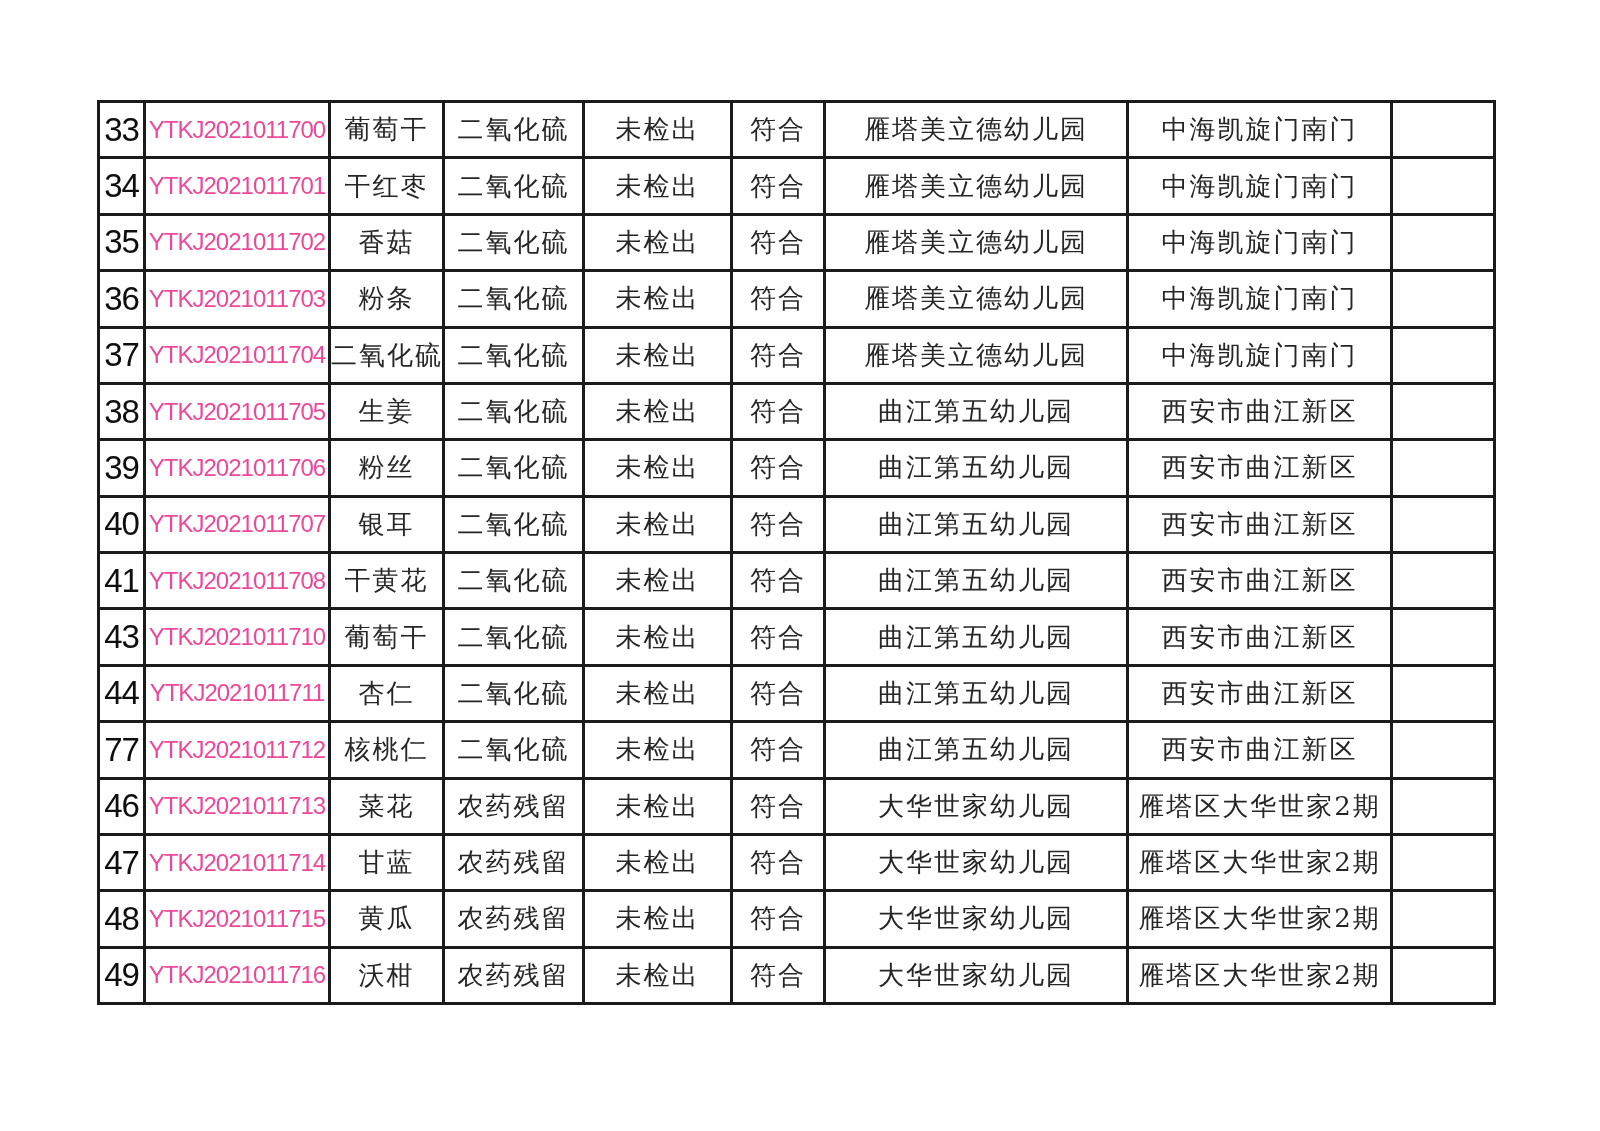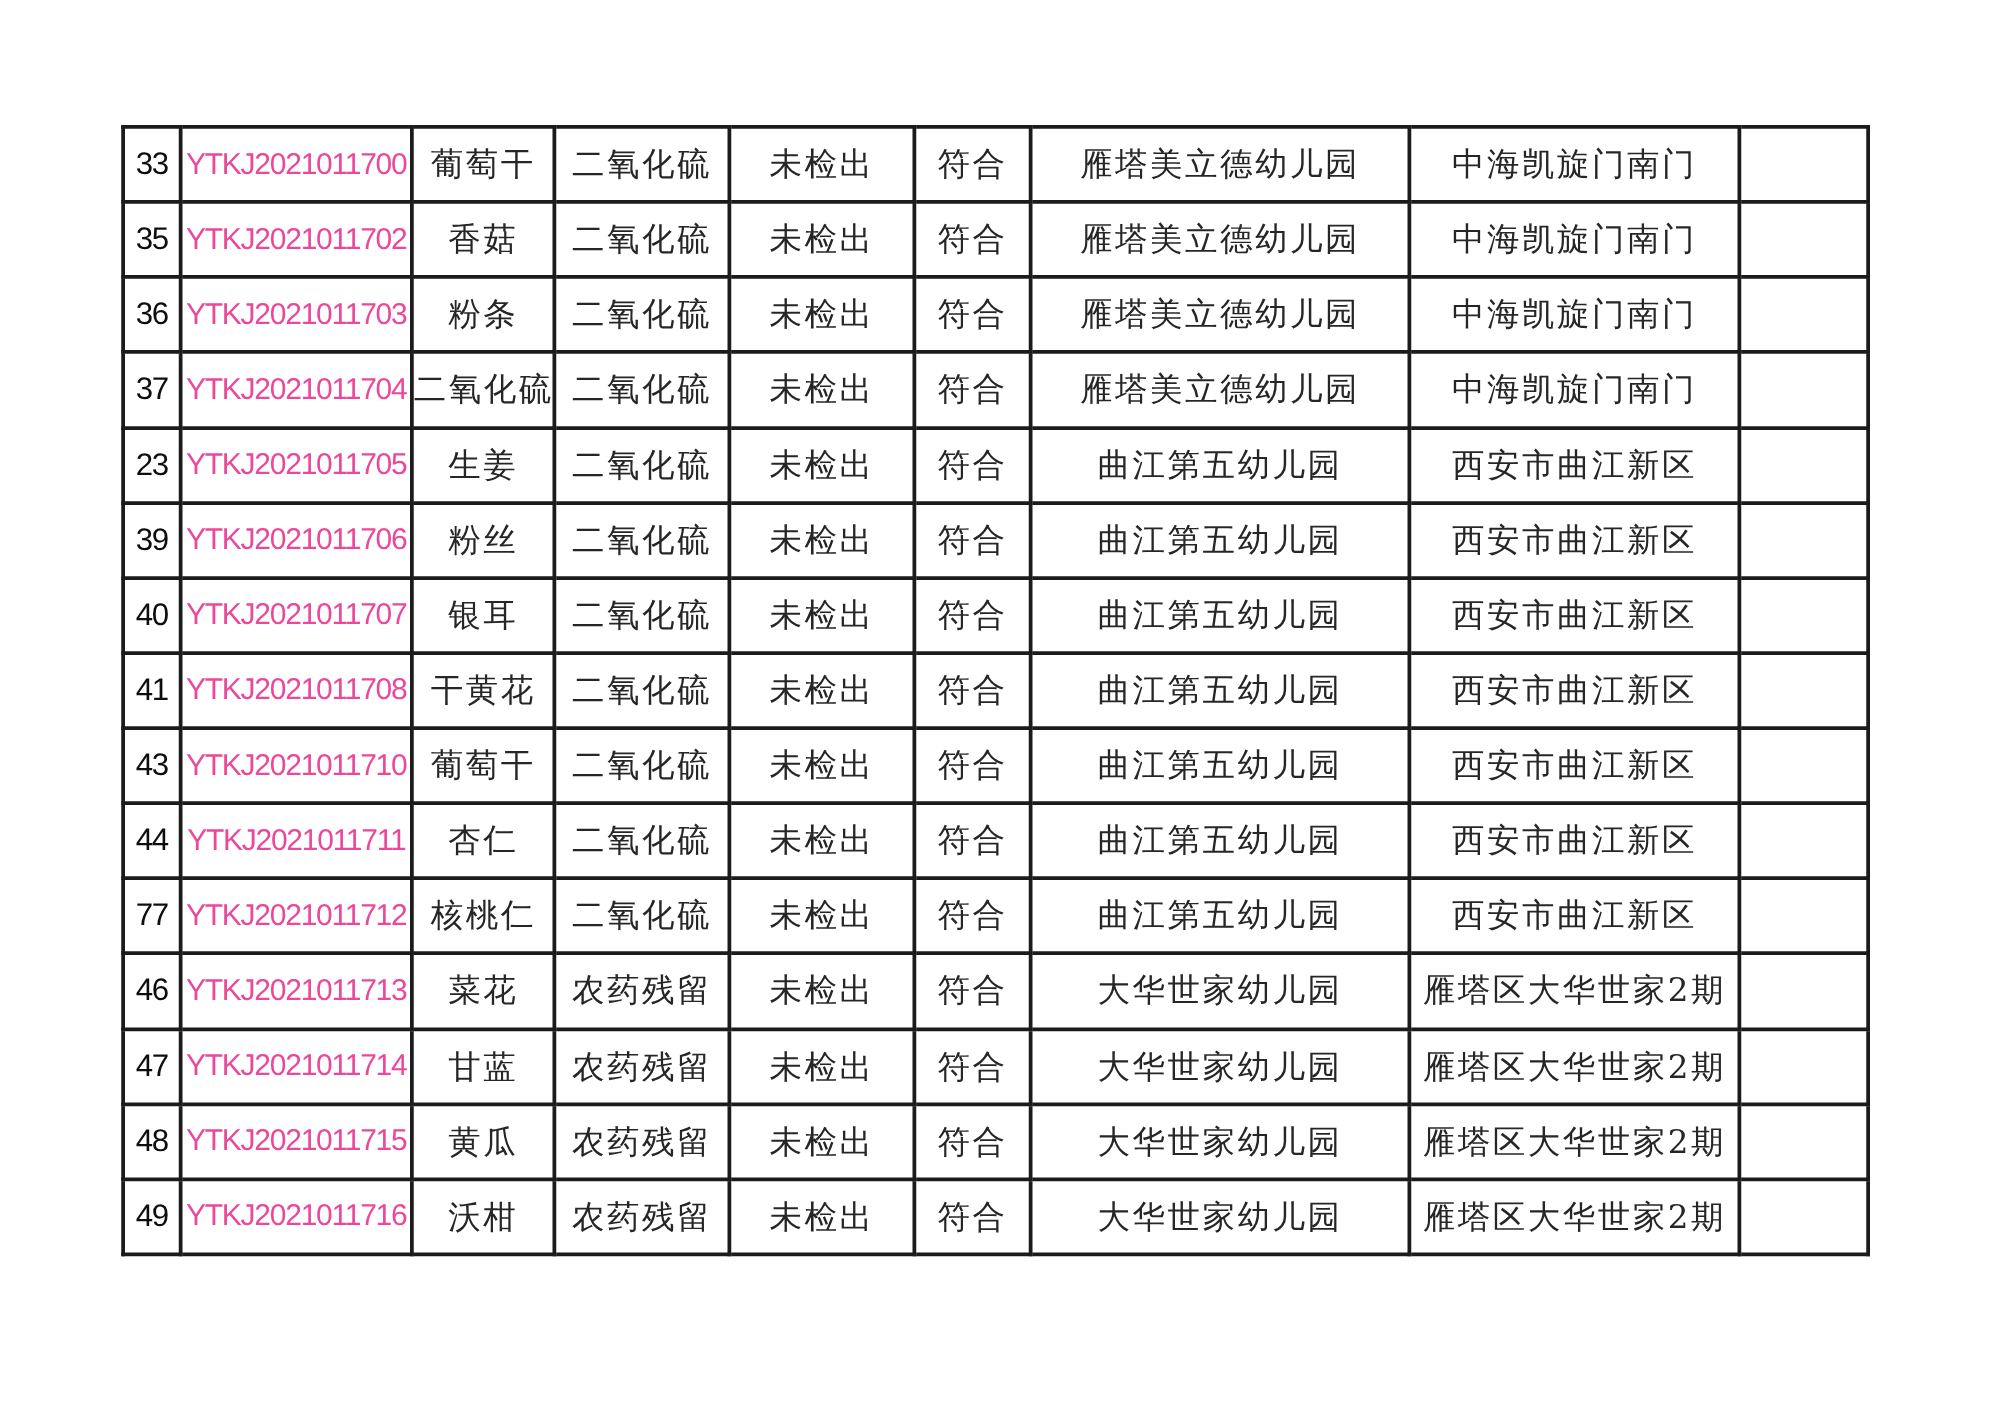--- a/index.html
+++ b/index.html
@@ -24,21 +24,21 @@
   table.results-table td {
     border: 3px solid #1b1b1b;
     text-align: center;
     vertical-align: middle;
     padding: 0;
     overflow: hidden;
     white-space: nowrap;
   }
   .c-index {
     font-family: "Liberation Sans", sans-serif;
-    font-size: 25px; color: #0e0e0e; letter-spacing: -1px;
+    font-size: 33px; color: #0e0e0e; letter-spacing: -1px;
   }
   .c-code {
     font-family: "Liberation Sans", sans-serif;
     font-size: 24px; color: #ec4899; letter-spacing: -1px;
   }
   .zh {
     font-family: "DejaVu Serif", serif;
     font-size: 26px; color: #262626; letter-spacing: 2px;
   }
 </style>
@@ -64,20 +64,31 @@
     <td class="c-code">YTKJ2021011700</td>
     <td class="zh">葡萄干</td>
     <td class="zh">二氧化硫</td>
     <td class="zh">未检出</td>
     <td class="zh">符合</td>
     <td class="zh">雁塔美立德幼儿园</td>
     <td class="zh">中海凯旋门南门</td>
     <td class="zh"></td>
   </tr>
 
+  <tr>
+    <td class="c-index">34</td>
+    <td class="c-code">YTKJ2021011701</td>
+    <td class="zh">干红枣</td>
+    <td class="zh">二氧化硫</td>
+    <td class="zh">未检出</td>
+    <td class="zh">符合</td>
+    <td class="zh">雁塔美立德幼儿园</td>
+    <td class="zh">中海凯旋门南门</td>
+    <td class="zh"></td>
+  </tr>
 
   <tr>
     <td class="c-index">35</td>
     <td class="c-code">YTKJ2021011702</td>
     <td class="zh">香菇</td>
     <td class="zh">二氧化硫</td>
     <td class="zh">未检出</td>
     <td class="zh">符合</td>
     <td class="zh">雁塔美立德幼儿园</td>
     <td class="zh">中海凯旋门南门</td>
@@ -102,21 +113,21 @@
     <td class="zh">二氧化硫</td>
     <td class="zh">二氧化硫</td>
     <td class="zh">未检出</td>
     <td class="zh">符合</td>
     <td class="zh">雁塔美立德幼儿园</td>
     <td class="zh">中海凯旋门南门</td>
     <td class="zh"></td>
   </tr>
 
   <tr>
-    <td class="c-index">23</td>
+    <td class="c-index">38</td>
     <td class="c-code">YTKJ2021011705</td>
     <td class="zh">生姜</td>
     <td class="zh">二氧化硫</td>
     <td class="zh">未检出</td>
     <td class="zh">符合</td>
     <td class="zh">曲江第五幼儿园</td>
     <td class="zh">西安市曲江新区</td>
     <td class="zh"></td>
   </tr>
 

